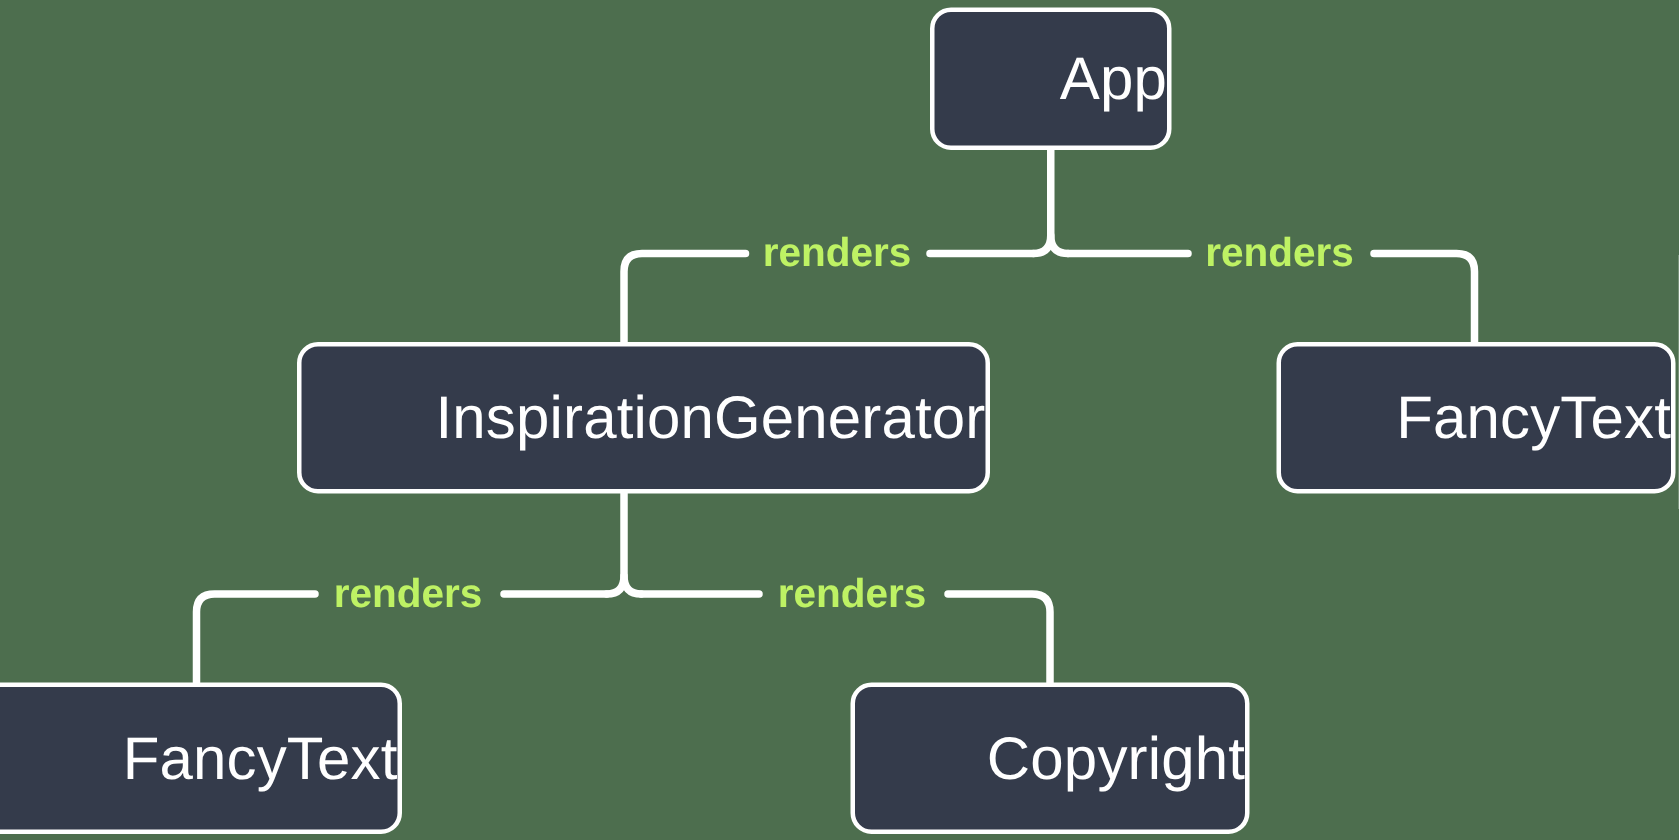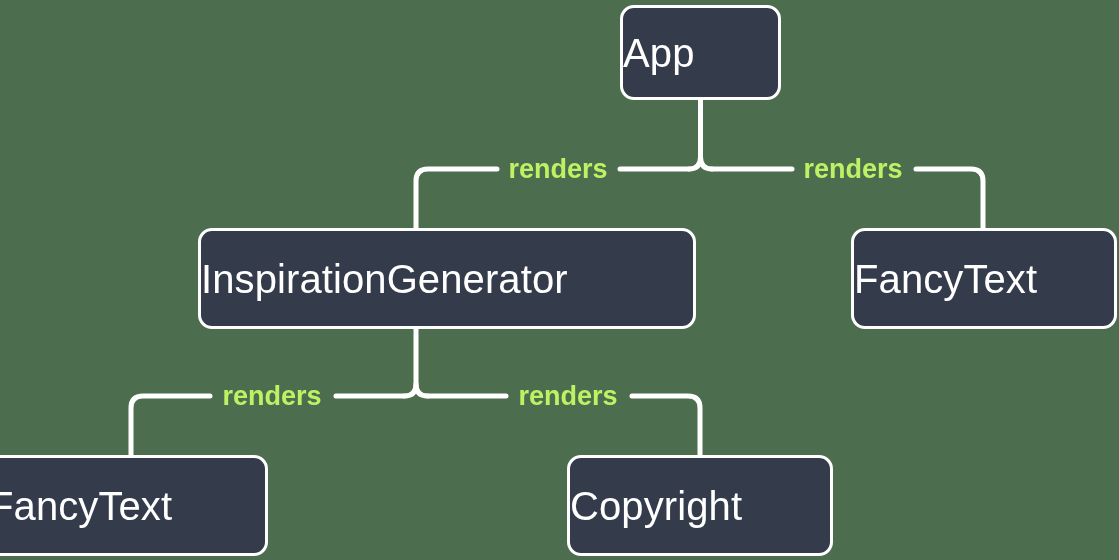--- a/index.html
+++ b/index.html
@@ -27,21 +27,21 @@
     height: 560px;
   }
   .node-box {
     position: absolute;
     box-sizing: border-box;
     background: #343b4b;
     border: 3px solid #ffffff;
     border-radius: 14px;
     display: flex;
     align-items: center;
-    justify-content: flex-start;
+    justify-content: flex-end;
     color: #ffffff;
     font-family: "Liberation Sans", sans-serif;
     font-weight: 400;
     letter-spacing: 0.1px;
     white-space: nowrap;
   }
   .node-label {
     display: block;
     line-height: 1;
   }
@@ -78,21 +78,21 @@
 
       <path d="M 427.5 396 L 506 396 M 632 396 L 688 396 Q 700 396 700 408 L 700 455"></path>
 
     </g>
   </svg>
 
   <div class="node-box" style="left:620px; top:5px; width:161px; height:95px; font-size:40px;">
     <span class="node-label">App</span>
   </div>
 
-  <div class="node-box" style="left:198px; top:228px; width:498px; height:101px; font-size:40px;">
+  <div class="node-box" style="left:198px; top:228px; width:462px; height:101px; font-size:40px;">
     <span class="node-label">InspirationGenerator</span>
   </div>
 
   <div class="node-box" style="left:851px; top:228px; width:266px; height:101px; font-size:40px;">
     <span class="node-label">FancyText</span>
   </div>
 
   <div class="node-box" style="left:-14px; top:455px; width:282px; height:101px; font-size:40px;">
     <span class="node-label">FancyText</span>
   </div>

